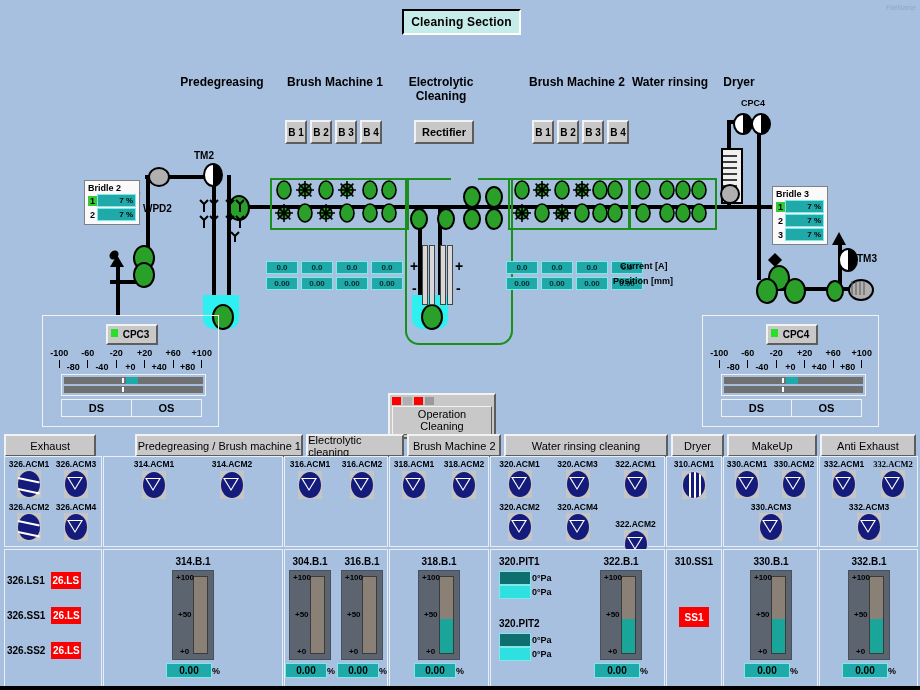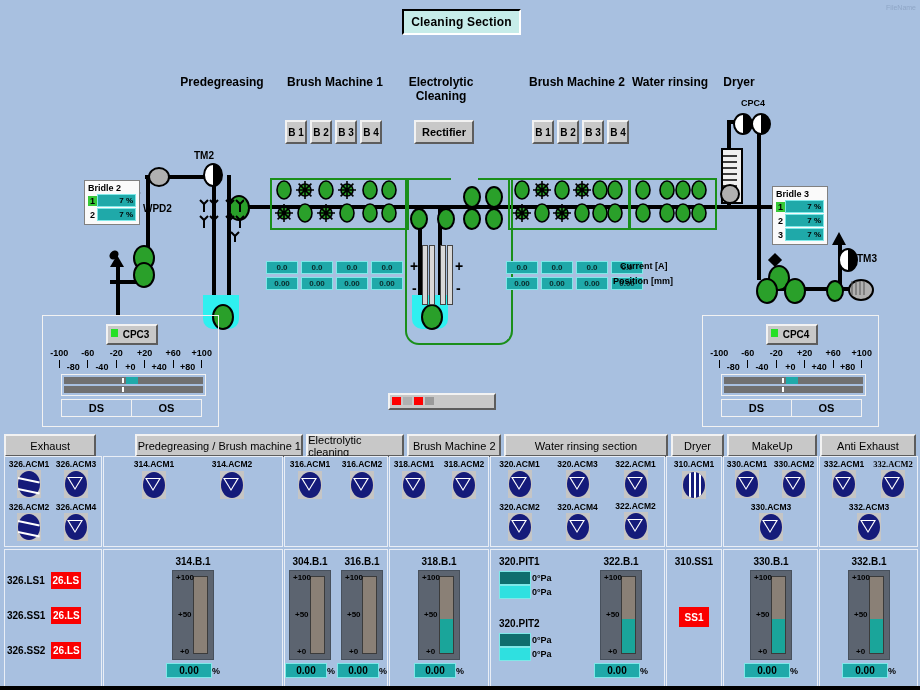--- a/index.html
+++ b/index.html
@@ -526,28 +526,29 @@
   </div>
 </div>
 
 <div class="abs opbtn-wrap" style="left:388px;top:393px;width:100px;">
   <div class="opleds">
     <span class="opled" style="background:#ff0000;"></span>
     <span class="opled" style="background:#b0b0b0;"></span>
     <span class="opled" style="background:#ff0000;"></span>
     <span class="opled" style="background:#9a9a9a;"></span>
   </div>
+  <div class="opbtn-label">Operation Cleaning</div>
 </div>
 
 <div class="abs" style="left:4px;top:434px;width:912px;display:flex;gap:3px;">
   <div class="hdr-cell" style="width:96px;">Exhaust</div>
   <div class="hdr-cell" style="width:178px;margin-left:36px;">Predegreasing / Brush machine 1</div>
   <div class="hdr-cell" style="width:102px;">Electrolytic cleaning</div>
   <div class="hdr-cell" style="width:98px;">Brush Machine 2</div>
-  <div class="hdr-cell" style="width:173px;">Water rinsing section</div>
+  <div class="hdr-cell" style="width:173px;">Water rinsing cleaning</div>
   <div class="hdr-cell" style="width:54px;">Dryer</div>
   <div class="hdr-cell" style="width:93px;">MakeUp</div>
   <div class="hdr-cell" style="width:100px;">Anti Exhaust</div>
 </div>
 
 <div class="abs panel" style="left:4px;top:456px;width:96px;height:89px;">
   <div style="position:absolute;left:1px;top:2px;width:46px;">
     <div class="acm-label">326.ACM1</div>
     <div class="acm-icon" style="margin:1px auto 0 auto;">
       <span class="oval"></span>
@@ -672,21 +673,21 @@
     </div>
   </div>
   <div style="position:absolute;left:58px;top:45px;width:57px;">
     <div class="acm-label">320.ACM4</div>
     <div class="acm-icon" style="margin:1px auto 0 auto;">
       <span class="oval"></span>
         <span class="tri"></span>
         <span class="tri-inner"></span>
     </div>
   </div>
-  <div style="position:absolute;left:116px;top:44px;width:57px;">
+  <div style="position:absolute;left:116px;top:62px;width:57px;">
     <div class="acm-label">322.ACM2</div>
     <div class="acm-icon" style="margin:1px auto 0 auto;">
       <span class="oval"></span>
         <span class="tri"></span>
         <span class="tri-inner"></span>
     </div>
   </div>
 </div>
 
 <div class="abs panel" style="left:666px;top:456px;width:54px;height:89px;">

